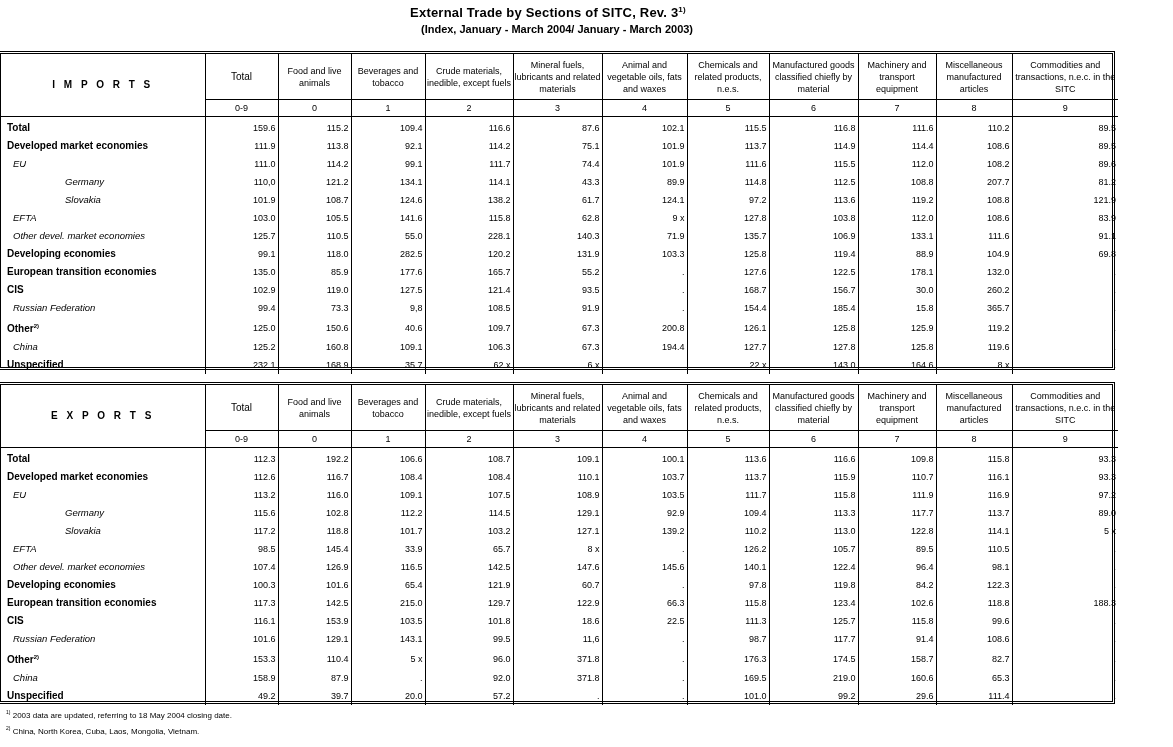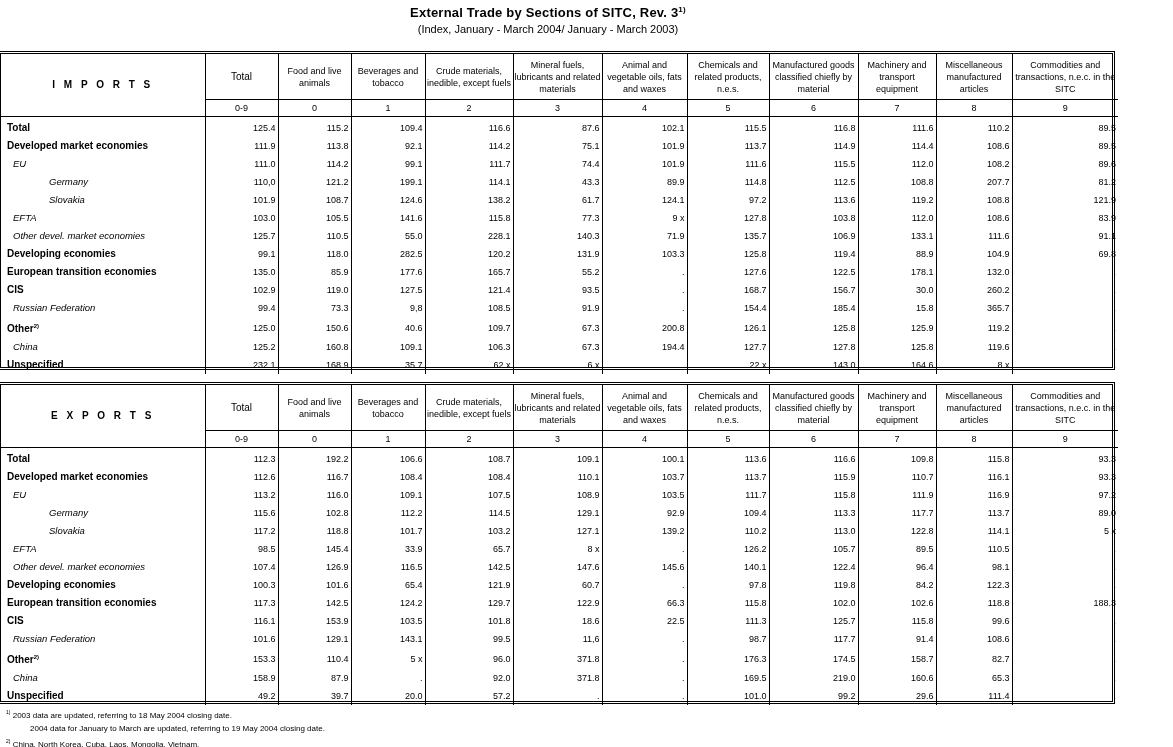--- a/index.html
+++ b/index.html
@@ -6,22 +6,22 @@
     body {
       width: 1173px; height: 747px; position: relative; overflow: hidden;
       font-family: "Liberation Sans", sans-serif; color: #000;
     }
     .title {
       position: absolute; left: 0; width: 1096px; top: 5px; text-align: center;
       font-size: 13px; font-weight: bold; letter-spacing: 0.2px;
     }
     .title sup { font-size: 8px; }
     .subtitle {
-      position: absolute; left: 0; width: 1096px; top: 23px; text-align: center;
-      font-size: 11px; font-weight: normal;
+      position: absolute; left: 9px; width: 1096px; top: 23px; text-align: center;
+      font-size: 11px; font-weight: bold;
     }
     .tbl-wrap {
       position: absolute; left: 0; width: 1115px;
       border-top: 3px double #000; border-bottom: 3px double #000;
       border-right: 3px double #000; border-left: 1px solid #000;
       box-sizing: border-box;
     }
     .imports-wrap { top: 51px; height: 319px; }
     .exports-wrap { top: 382px; height: 322px; }
     table { border-collapse: collapse; width: 100%; table-layout: fixed; }
@@ -30,21 +30,21 @@
     th.section {
       font-weight: bold; font-size: 10px; letter-spacing: 3px; border-left: none;
       border-bottom: 1px solid #000;
     }
     tr.hdr1 th { height: 45px; }
     tr.hdr2 th { height: 16px; border-top: 1px solid #000; border-bottom: 1px solid #000; }
     td { text-align: right; border-left: 1px solid #000; padding-right: 2px; height: 18px; line-height: 18px; white-space: nowrap; }
     td.label { text-align: left; border-left: none; padding-left: 6px; font-size: 10px; }
     tr.bold td.label { font-weight: bold; }
     tr.ital td.label { font-style: italic; padding-left: 12px; font-size: 9.5px; }
-    tr.ital2 td.label { font-style: italic; padding-left: 48px; font-size: 9.5px; }
+    tr.ital2 td.label { font-style: italic; padding-left: 64px; font-size: 9.5px; }
     tr.first td { padding-top: 2px; }
     td.label sup { font-size: 6px; }
     .footnotes {
       position: absolute; left: 6px; top: 706px; font-size: 8px; line-height: 13px;
     }
     .footnotes sup { font-size: 5px; }
     .fn-indent { padding-left: 24px; }
   </style>
 </head>
 <body>
@@ -93,21 +93,21 @@
         <th>5</th>
         <th>6</th>
         <th>7</th>
         <th>8</th>
         <th>9</th>
       </tr>
     </thead>
     <tbody>
         <tr class="bold first">
           <td class="label"><span>Total</span></td>
-          <td>125.4</td>
+          <td>159.6</td>
           <td>115.2</td>
           <td>109.4</td>
           <td>116.6</td>
           <td>87.6</td>
           <td>102.1</td>
           <td>115.5</td>
           <td>116.8</td>
           <td>111.6</td>
           <td>110.2</td>
           <td>89.5</td>
@@ -137,21 +137,21 @@
           <td>111.6</td>
           <td>115.5</td>
           <td>112.0</td>
           <td>108.2</td>
           <td>89.6</td>
         </tr>
         <tr class="ital2">
           <td class="label"><span>Germany</span></td>
           <td>110,0</td>
           <td>121.2</td>
-          <td>199.1</td>
+          <td>134.1</td>
           <td>114.1</td>
           <td>43.3</td>
           <td>89.9</td>
           <td>114.8</td>
           <td>112.5</td>
           <td>108.8</td>
           <td>207.7</td>
           <td>81.2</td>
         </tr>
         <tr class="ital2">
@@ -167,21 +167,21 @@
           <td>119.2</td>
           <td>108.8</td>
           <td>121.9</td>
         </tr>
         <tr class="ital">
           <td class="label"><span>EFTA</span></td>
           <td>103.0</td>
           <td>105.5</td>
           <td>141.6</td>
           <td>115.8</td>
-          <td>77.3</td>
+          <td>62.8</td>
           <td>9 x</td>
           <td>127.8</td>
           <td>103.8</td>
           <td>112.0</td>
           <td>108.6</td>
           <td>83.9</td>
         </tr>
         <tr class="ital">
           <td class="label"><span>Other devel. market economies</span></td>
           <td>125.7</td>
@@ -453,26 +453,26 @@
           <td>97.8</td>
           <td>119.8</td>
           <td>84.2</td>
           <td>122.3</td>
           <td>.</td>
         </tr>
         <tr class="bold">
           <td class="label"><span>European transition economies</span></td>
           <td>117.3</td>
           <td>142.5</td>
-          <td>124.2</td>
+          <td>215.0</td>
           <td>129.7</td>
           <td>122.9</td>
           <td>66.3</td>
           <td>115.8</td>
-          <td>102.0</td>
+          <td>123.4</td>
           <td>102.6</td>
           <td>118.8</td>
           <td>188.3</td>
         </tr>
         <tr class="bold">
           <td class="label"><span>CIS</span></td>
           <td>116.1</td>
           <td>153.9</td>
           <td>103.5</td>
           <td>101.8</td>
@@ -539,15 +539,14 @@
           <td>29.6</td>
           <td>111.4</td>
           <td>.</td>
         </tr>
       </tbody>
   </table>
 </div>
 
 <div class="footnotes">
   <div><sup>1)</sup> <span>2003 data are updated, referring to 18 May 2004 closing date.</span></div>
-  <div class="fn-indent"><span>2004 data for January to March are updated, referring to 19 May 2004 closing date.</span></div>
   <div><sup>2)</sup> <span>China, North Korea, Cuba, Laos, Mongolia, Vietnam.</span></div>
 </div>
 
 </body></html>

